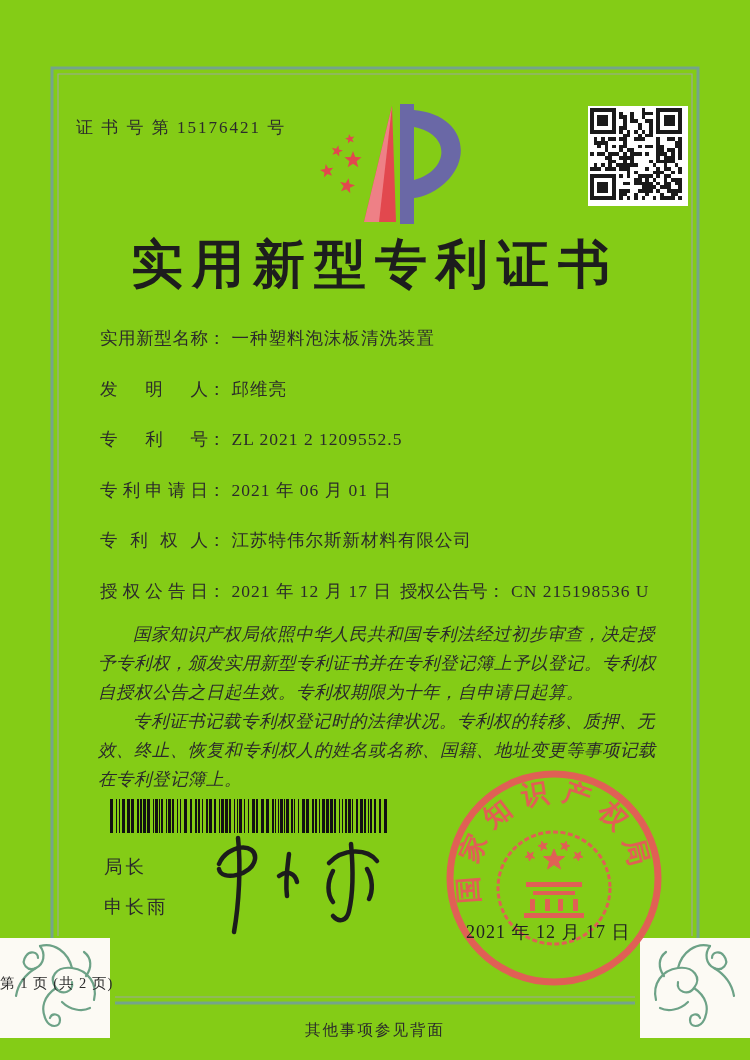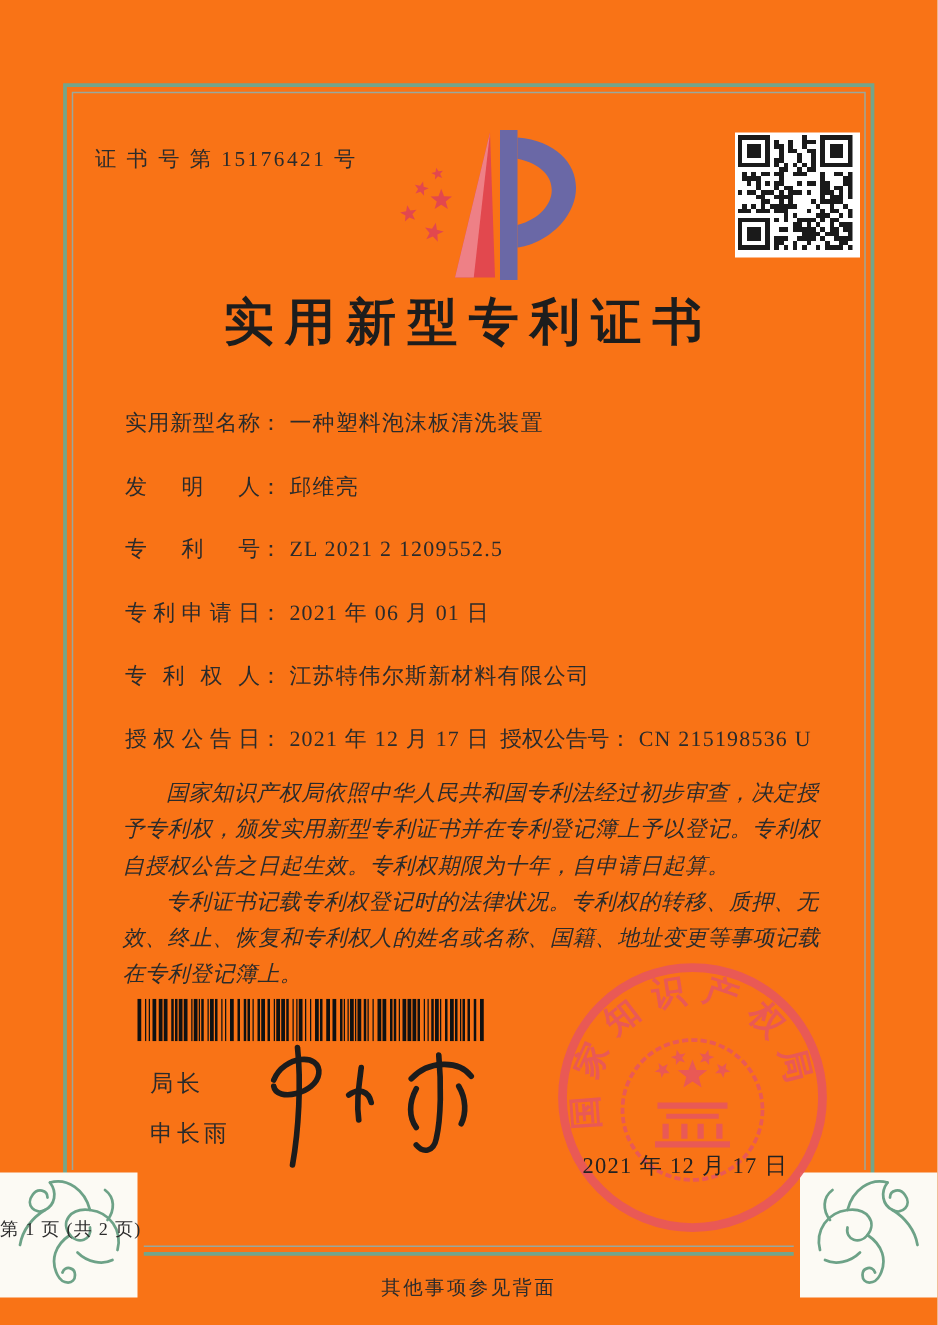--- a/index.html
+++ b/index.html
@@ -1,45 +1,45 @@
 <!DOCTYPE html>
 <html><head>
 <meta charset="utf-8">
 <style>
   html,body{margin:0;padding:0;background:#e8e8e4;}
   .page{
     position:relative;width:750px;height:1060px;margin:0 auto;
-    background:#f97316;overflow:hidden;
+    background:#84cc16;overflow:hidden;
     font-family:"Liberation Serif","DejaVu Serif",serif;color:#2b2b2b;
   }
   .abs{position:absolute;}
   svg{display:block;}
 
   .cert-no{left:76px;top:116px;font-size:17px;letter-spacing:2px;}
 
   .logo{left:300px;top:100px;width:168px;height:128px;}
   .qr{left:588px;top:106px;width:96px;height:96px;background:#fff;padding:2px;}
 
   .title{left:0;top:230px;width:750px;text-align:center;
-    font-size:40px;font-weight:bold;letter-spacing:9px;color:#1d1d1d;}
+    font-size:52px;font-weight:bold;letter-spacing:9px;color:#1d1d1d;}
 
   .fields{left:100px;top:326px;width:558px;font-size:17.5px;}
   .field-row{margin-bottom:26.5px;white-space:nowrap;position:relative;}
   .f-label{display:inline-block;width:108px;text-align:justify;text-align-last:justify;vertical-align:bottom;}
   .f-colon{display:inline-block;}
   .f-value{margin-left:6px;letter-spacing:1px;text-align:center;}
   .second-col{position:absolute;left:300px;top:0;}
 
   .paragraphs{left:98px;top:620px;width:562px;font-size:17.5px;line-height:1.66;
     font-style:italic;letter-spacing:0.5px;}
   .paragraphs p{margin:0;text-indent:2em;}
 
   .barcode{left:108px;top:799px;width:284px;height:34px;}
 
-  .signer{left:104px;top:854px;font-size:18.5px;letter-spacing:3px;margin-left:16px;}
+  .signer{left:104px;top:854px;font-size:18.5px;letter-spacing:3px;}
   .signer div{margin-bottom:15px;}
   .signature{left:190px;top:832px;width:212px;height:110px;}
 
   .seal{left:440px;top:764px;width:228px;height:228px;opacity:0.92;}
   .seal-date{left:466px;top:920px;font-size:18px;letter-spacing:1px;color:#222;}
 
   .page-footer{left:0;top:974px;width:600px;text-align:left;font-size:14.5px;letter-spacing:1px;}
   .back-note{left:0;top:1020px;width:750px;text-align:center;font-size:15.5px;
     letter-spacing:2px;}
 

